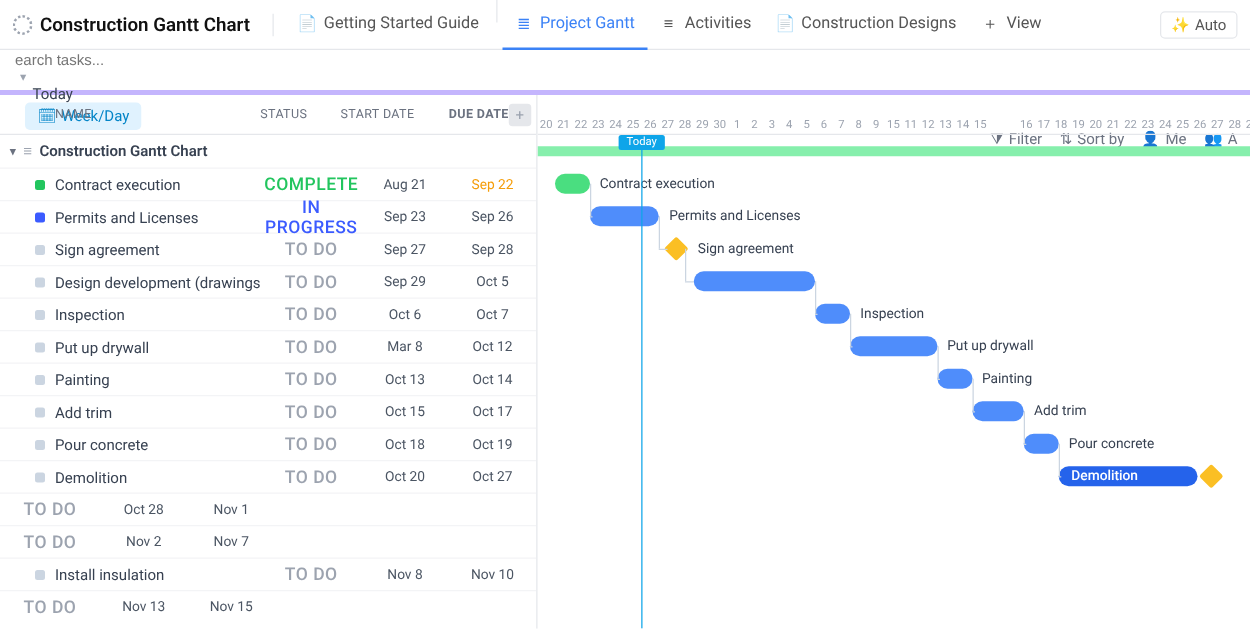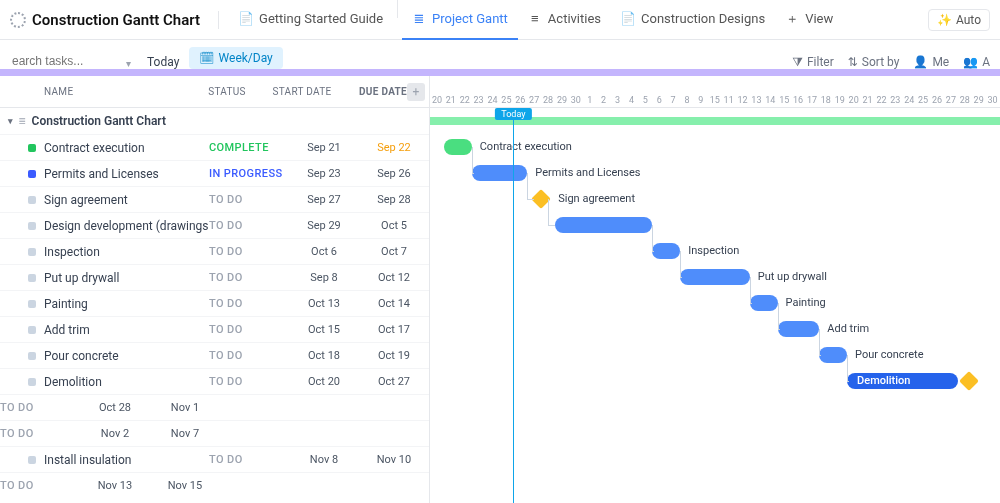--- a/index.html
+++ b/index.html
@@ -39,26 +39,27 @@
   .topbar-right { margin-left: auto; display: flex; align-items: center; gap: 6px; }
   .pillbtn {
     display: flex; align-items: center; gap: 4px;
     border: 1px solid #e5e7eb; border-radius: 4px;
     padding: 3px 8px; font-size: 12px; color: #555;
     background: #fff; cursor: pointer;
   }
 
   
   .toolbar {
-    display: flex; align-items: flex-end;
+    display: flex; align-items: flex-start;
     height: 36px;
-    border-bottom: 7px solid #c4b5fd;
+    border-bottom: 4px solid #c4b5fd;
     padding: 0 10px;
     font-size: 12px;
     color: #6b7280;
+    flex-direction: column;
   }
   .search-input {
     border: none; outline: none;
     font-size: 12px; color: #6b7280;
     width: 110px;
   }
   .chev { color: #9ca3af; font-size: 10px; margin-left: 6px; }
   .today-link { margin-left: 16px; color: #374151; cursor: pointer; }
   .range-pill {
     margin-left: 10px;
@@ -120,21 +121,21 @@
   }
   .t-name {
     flex: 1; display: flex; align-items: center;
     padding-left: 28px; gap: 8px;
     overflow: hidden; white-space: nowrap; text-overflow: ellipsis;
   }
   .dot { width: 8px; height: 8px; border-radius: 2px; flex: none; }
   .dot.complete { background: #22c55e; }
   .dot.inprogress { background: #3b5bff; }
   .dot.todo { background: #cbd5e1; }
-  .t-status { width: 80px; font-size: 11px; letter-spacing: 0.4px; font-weight: 500; }
+  .t-status { width: 80px; text-align: center; font-size: 14px; letter-spacing: 0.4px; font-weight: 500; }
   .st-complete { color: #22c55e; }
   .st-inprogress { color: #3b5bff; }
   .st-todo { color: #9ca3af; }
   .t-start, .t-due { width: 70px; text-align: center; font-size: 11px; color: #4b5563; }
   .t-due.soon { color: #f59e0b; }
 
   
   .tl-head {
     height: 32px;
     border-bottom: 1px solid #e5e7eb;
@@ -284,21 +285,21 @@
           <span class="tri">▾</span>
               <span class="listicon">≡</span>
               <span>Construction Gantt Chart</span>
         </div>
         <div class="task-row">
     <div class="t-name">
       <span class="dot complete"></span>
       <span>Contract execution</span>
     </div>
     <div class="t-status st-complete">COMPLETE</div>
-    <div class="t-start">Sep 21</div>
+    <div class="t-start">Aug 21</div>
     <div class="t-due soon">Sep 22</div>
         </div>
         <div class="task-row">
     <div class="t-name">
       <span class="dot inprogress"></span>
       <span>Permits and Licenses</span>
     </div>
     <div class="t-status st-inprogress">IN PROGRESS</div>
     <div class="t-start">Sep 23</div>
     <div class="t-due ">Sep 26</div>
@@ -329,21 +330,21 @@
     <div class="t-status st-todo">TO DO</div>
     <div class="t-start">Oct 6</div>
     <div class="t-due ">Oct 7</div>
         </div>
         <div class="task-row">
     <div class="t-name">
       <span class="dot todo"></span>
       <span>Put up drywall</span>
     </div>
     <div class="t-status st-todo">TO DO</div>
-    <div class="t-start">Sep 8</div>
+    <div class="t-start">Mar 8</div>
     <div class="t-due ">Oct 12</div>
         </div>
         <div class="task-row">
     <div class="t-name">
       <span class="dot todo"></span>
       <span>Painting</span>
     </div>
     <div class="t-status st-todo">TO DO</div>
     <div class="t-start">Oct 13</div>
     <div class="t-due ">Oct 14</div>
@@ -424,21 +425,21 @@
           <div class="dy" style="width: 13.9024px;">6</div>
           <div class="dy" style="width: 13.9024px;">7</div>
           <div class="dy" style="width: 13.9024px;">8</div>
           <div class="dy" style="width: 13.9024px;">9</div>
           <div class="dy" style="width: 13.9024px;">15</div>
           <div class="dy" style="width: 13.9024px;">11</div>
           <div class="dy" style="width: 13.9024px;">12</div>
           <div class="dy" style="width: 13.9024px;">13</div>
           <div class="dy" style="width: 13.9024px;">14</div>
           <div class="dy" style="width: 13.9024px;">15</div>
-          <div class="dy" style="width: 13.9024px;">16</div>
+          <div class="dy" style="width: 13.9024px; margin-left: 23px;">16</div>
           <div class="dy" style="width: 13.9024px;">17</div>
           <div class="dy" style="width: 13.9024px;">18</div>
           <div class="dy" style="width: 13.9024px;">19</div>
           <div class="dy" style="width: 13.9024px;">20</div>
           <div class="dy" style="width: 13.9024px;">21</div>
           <div class="dy" style="width: 13.9024px;">22</div>
           <div class="dy" style="width: 13.9024px;">23</div>
           <div class="dy" style="width: 13.9024px;">24</div>
           <div class="dy" style="width: 13.9024px;">25</div>
           <div class="dy" style="width: 13.9024px;">26</div>

